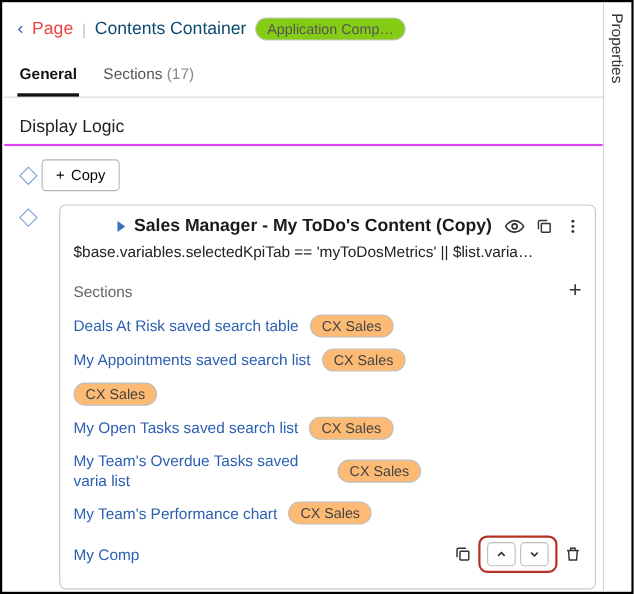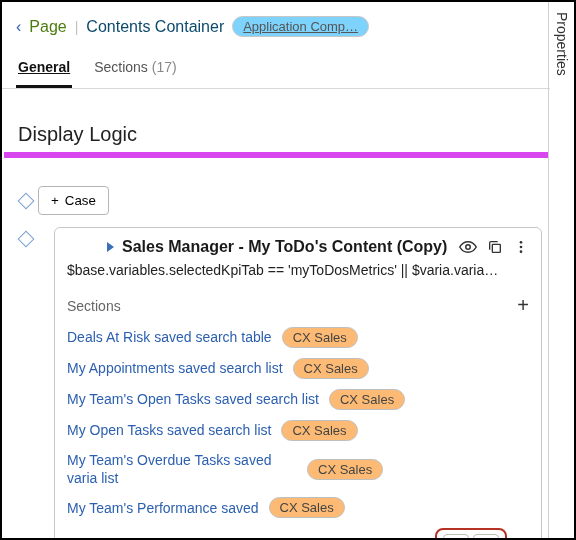--- a/index.html
+++ b/index.html
@@ -42,43 +42,43 @@
   }
 
   
   .breadcrumb {
     display: flex;
     align-items: center;
     gap: 8px;
     padding: 14px 14px 8px 14px;
   }
   .bc-back { color: #2b5fb0; font-size: 16px; }
-  .bc-page { color: #4d7c0f; font-size: 16px; }
+  .bc-page { color: #ef4444; font-size: 16px; }
   .bc-sep { color: #c0c0c0; }
   .bc-title { font-size: 16px; font-weight: 400; color: #0c4a6e; }
   .bc-chip {
     border: 1px solid #c7c7c7; border-radius: 12px;
-    padding: 2px 10px; font-size: 13px; color: #555; background:#7dd3fc;text-decoration:underline;
+    padding: 2px 10px; font-size: 13px; color: #555; background:#84cc16;
   }
 
   
   .tabs {
     display: flex; gap: 20px;
     padding: 6px 14px 0 14px;
     border-bottom: 1px solid #d8d8d8;
   }
   .tab { padding: 8px 2px 10px 2px; cursor: pointer; color: #555; }
-  .tab.active { color: #111; font-weight: 700; border-bottom: 3px solid #111; text-decoration: underline; }
+  .tab.active { color: #111; font-weight: 700; border-bottom: 3px solid #111; }
   .tab .count { color: #888; font-weight: 400; }
 
   .section-heading {
     padding: 18px 14px 6px 14px;
-    font-size: 20px; color: #222;
-    border-bottom: 6px solid #d946ef;
-    margin: 16px 2px;
+    font-size: 16px; color: #222;
+    border-bottom: 2px solid #d946ef;
+    margin: 0 2px;
   }
 
   .logic-area { padding: 12px 8px 20px 18px; }
   .case-row { display:flex; align-items:center; gap:6px; margin-bottom:12px; }
   .diamond {
     width: 12px; height: 12px; border:1px solid #7aa0d4; transform: rotate(45deg);
     background:#fff; flex-shrink:0;
   }
   .case-btn {
     border:1px solid #b5b5b5; border-radius:4px; padding:6px 12px;
@@ -146,21 +146,21 @@
   </div>
 
   <div class="section-heading">Display Logic</div>
 
   <div class="logic-area">
 
     <div class="case-row">
       <div class="diamond"></div>
       <button class="case-btn">
         <span>+</span>
-        <span>Case</span>
+        <span>Copy</span>
       </button>
     </div>
 
     <div style="display:flex; align-items:flex-start; gap:6px;">
       <div class="diamond" style="margin-top:6px;"></div>
       <div style="flex:1; position:relative;">
         <div class="card">
 
           <div class="card-title-row">
             <div class="arrow-right"></div>
@@ -181,50 +181,49 @@
               <span class="icon">
                 <svg width="16" height="16" viewBox="0 0 24 24" fill="#333">
                     <circle cx="12" cy="5" r="2"></circle>
                     <circle cx="12" cy="12" r="2"></circle>
                     <circle cx="12" cy="19" r="2"></circle>
                   </svg>
               </span>
             </div>
           </div>
 
-          <div class="cond-expr">$base.variables.selectedKpiTab == 'myToDosMetrics' || $varia.varia…</div>
+          <div class="cond-expr">$base.variables.selectedKpiTab == 'myToDosMetrics' || $list.varia…</div>
 
           <div class="sections-head">
             <span>Sections</span>
             <span class="spacer"></span>
             <span class="plus">+</span>
           </div>
 
           <div class="sec-item">
             <span class="sec-link">Deals At Risk saved search table</span>
             <span class="badge">CX Sales</span>
           </div>
           <div class="sec-item">
             <span class="sec-link">My Appointments saved search list</span>
             <span class="badge">CX Sales</span>
           </div>
           <div class="sec-item">
-            <span class="sec-link">My Team's Open Tasks saved search list</span>
             <span class="badge">CX Sales</span>
           </div>
           <div class="sec-item">
             <span class="sec-link">My Open Tasks saved search list</span>
             <span class="badge">CX Sales</span>
           </div>
           <div class="sec-item">
             <span class="sec-link" style="max-width:230px;">My Team's Overdue Tasks saved varia list</span>
             <span class="badge">CX Sales</span>
           </div>
           <div class="sec-item">
-            <span class="sec-link">My Team's Performance saved</span>
+            <span class="sec-link">My Team's Performance chart</span>
             <span class="badge">CX Sales</span>
           </div>
           <div class="sec-item">
             <span class="sec-link">My Comp</span>
             <span class="grow"></span>
             <div class="row-icons">
               <span class="icon">
                 <svg width="16" height="16" viewBox="0 0 24 24" fill="none" stroke="#333" stroke-width="2">
                     <rect x="8" y="8" width="12" height="12" rx="1"></rect>
                     <path d="M4 16V6a2 2 0 0 1 2-2h10"></path>

